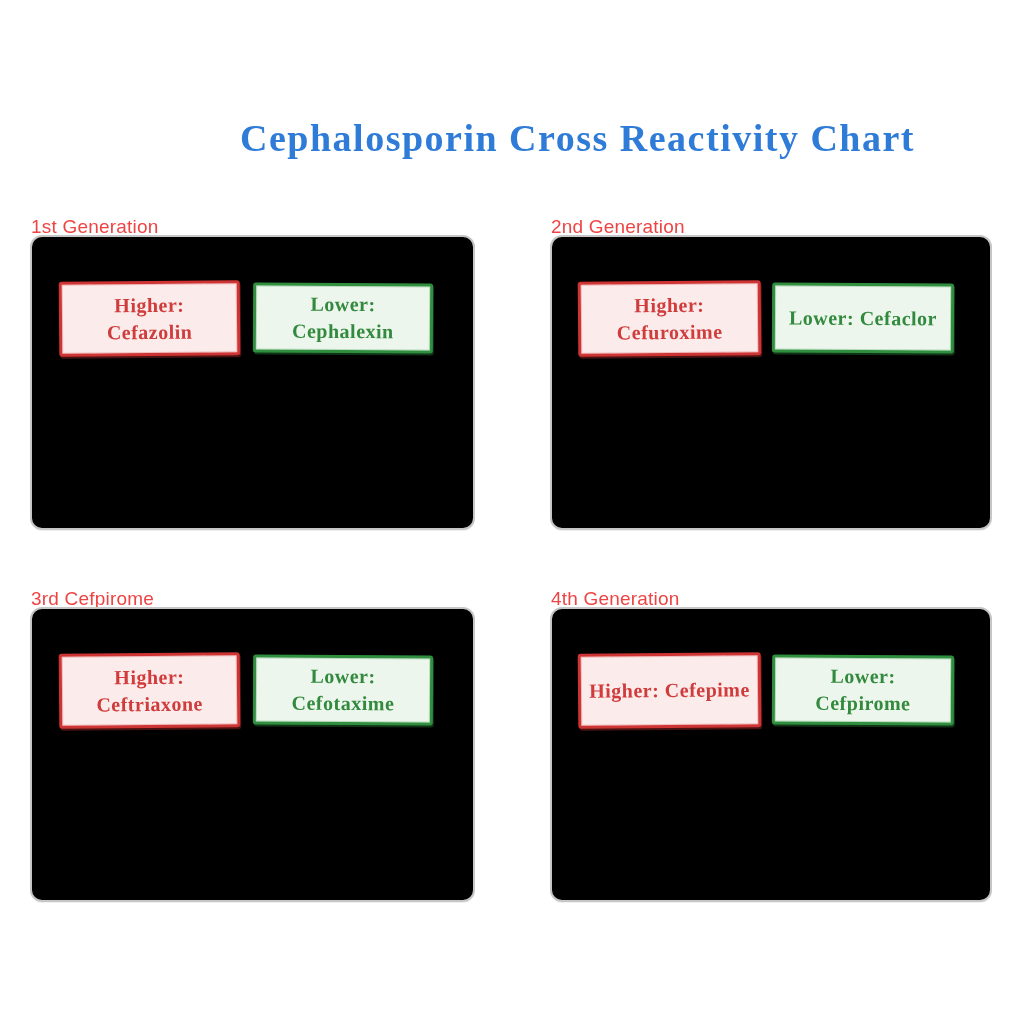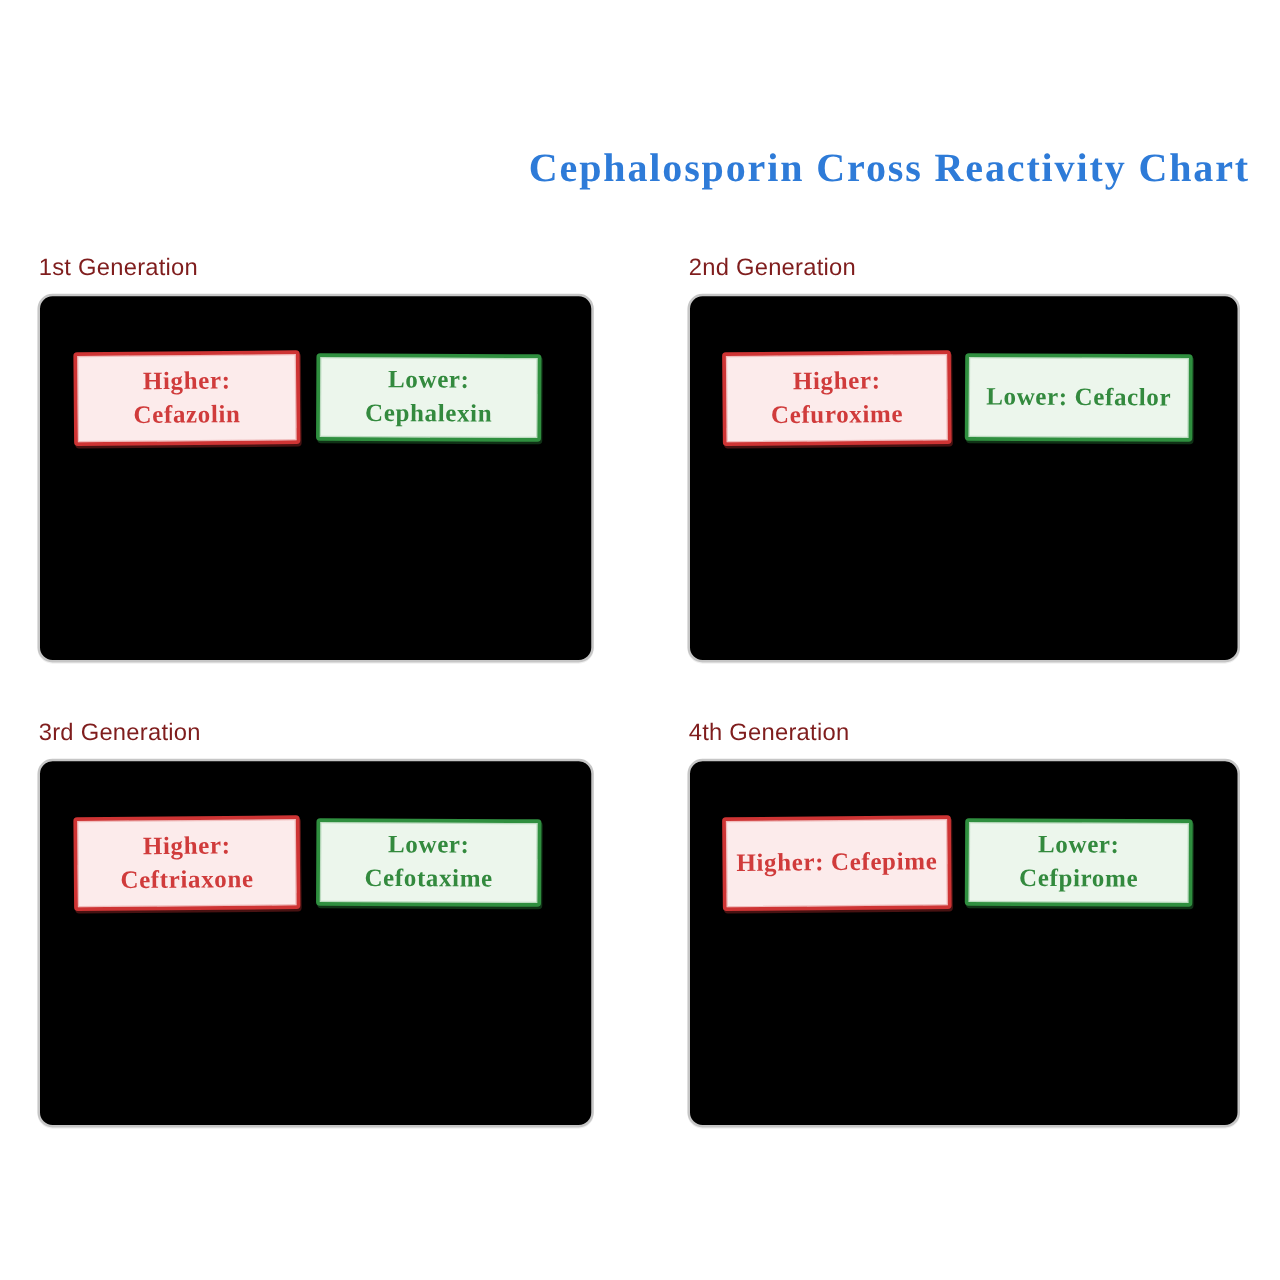--- a/index.html
+++ b/index.html
@@ -15,35 +15,35 @@
     position: relative;
     width: 1024px;
     height: 1024px;
     background: #ffffff;
   }
   .chart-title {
     position: absolute;
     left: 240px;
     top: 116px;
     width: 760px;
-    text-align: right;
+    text-align: left;
     font-family: cursive;
-    font-size: 32px;
+    font-size: 38px;
     font-weight: 700;
     letter-spacing: 1.5px;
     color: #2e7bd8;
     white-space: nowrap;
   }
   .panel-group { position: absolute; }
   .gen-label {
     position: absolute;
     left: 1px;
-    top: 0;
+    top: 12px;
     font-size: 19px;
-    color: #7f1d1d;
+    color: #ef4444;
     letter-spacing: 0.2px;
     white-space: nowrap;
   }
   .panel {
     position: absolute;
     left: 0;
     top: 31px;
     width: 445px;
     height: 295px;
     border: 2px solid #c6c6c6;
@@ -126,21 +126,21 @@
         <span>Higher:
 Cefuroxime</span>
       </div>
       <div class="drug-box lower-box">
         <span>Lower: Cefaclor</span>
       </div>
     </div>
   </div>
 
   <div class="panel-group pg-2">
-    <div class="gen-label">3rd Generation</div>
+    <div class="gen-label">3rd Cefpirome</div>
     <div class="panel">
       <div class="drug-box higher-box">
         <span>Higher:
 Ceftriaxone</span>
       </div>
       <div class="drug-box lower-box">
         <span>Lower:
 Cefotaxime</span>
       </div>
     </div>

